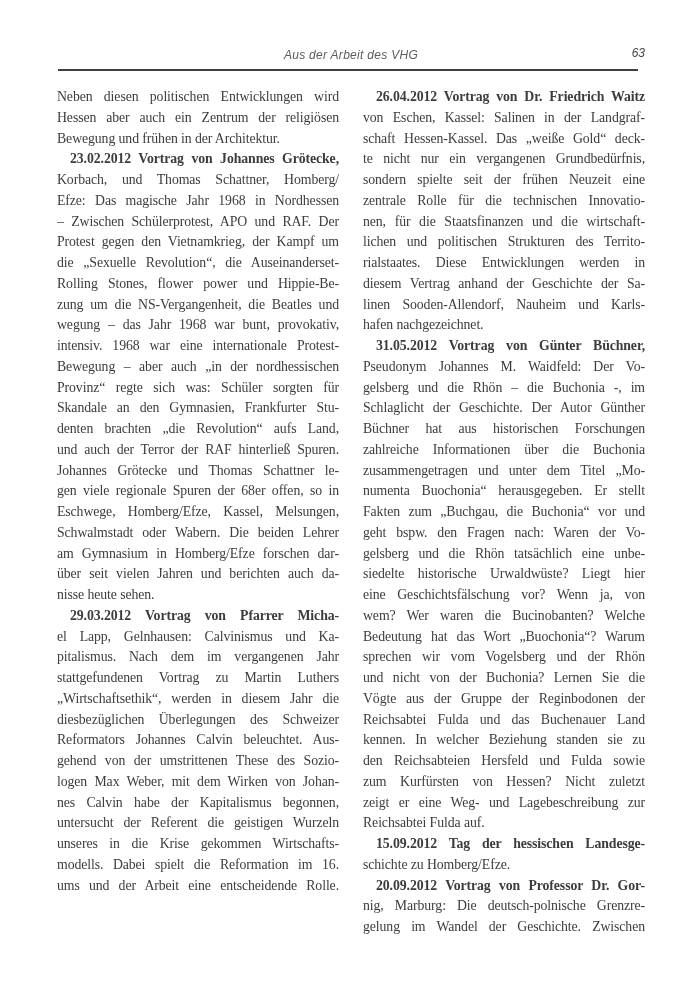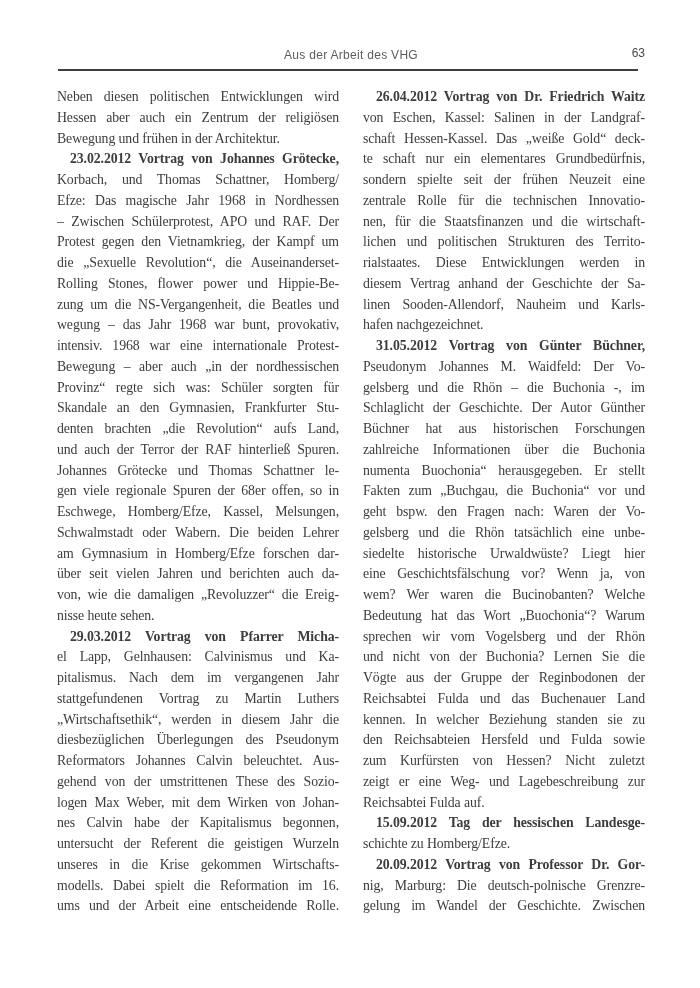--- a/index.html
+++ b/index.html
@@ -14,20 +14,21 @@
     background: var(--bg, #ffffff);
     font-family: "Liberation Serif", "DejaVu Serif", serif;
     overflow: hidden;
   }
   .page-header {
     position: absolute;
     top: 48px;
     left: 57px;
     width: 588px;
     height: 18px;
+    font-style: italic;
   }
   .running-title {
     position: absolute;
     left: 0;
     right: 0;
     top: 0;
     text-align: center;
     font-family: "Liberation Sans", sans-serif;
     font-size: 12px;
     letter-spacing: 0.3px;
@@ -111,56 +112,56 @@
         <div class="line">Provinz“ regte sich was: Schüler sorgten für</div>
         <div class="line">Skandale an den Gymnasien, Frankfurter Stu-</div>
         <div class="line">denten brachten „die Revolution“ aufs Land,</div>
         <div class="line">und auch der Terror der RAF hinterließ Spuren.</div>
         <div class="line">Johannes Grötecke und Thomas Schattner le-</div>
         <div class="line">gen viele regionale Spuren der 68er offen, so in</div>
         <div class="line">Eschwege, Homberg/Efze, Kassel, Melsungen,</div>
         <div class="line">Schwalmstadt oder Wabern. Die beiden Lehrer</div>
         <div class="line">am Gymnasium in Homberg/Efze forschen dar-</div>
         <div class="line">über seit vielen Jahren und berichten auch da-</div>
-        <div class="line">von, wie die damaligen „Revoluzzer“ die Ereig-</div>
         <div class="line para-end">nisse heute sehen.</div>
         <div class="line indent">29.03.2012 Vortrag von Pfarrer Micha-</div>
         <div class="line">el Lapp, Gelnhausen: Calvinismus und Ka-</div>
         <div class="line">pitalismus. Nach dem im vergangenen Jahr</div>
         <div class="line">stattgefundenen Vortrag zu Martin Luthers</div>
         <div class="line">„Wirtschaftsethik“, werden in diesem Jahr die</div>
-        <div class="line">diesbezüglichen Überlegungen des Pseudonym</div>
+        <div class="line">diesbezüglichen Überlegungen des Schweizer</div>
         <div class="line">Reformators Johannes Calvin beleuchtet. Aus-</div>
         <div class="line">gehend von der umstrittenen These des Sozio-</div>
         <div class="line">logen Max Weber, mit dem Wirken von Johan-</div>
         <div class="line">nes Calvin habe der Kapitalismus begonnen,</div>
         <div class="line">untersucht der Referent die geistigen Wurzeln</div>
         <div class="line">unseres in die Krise gekommen Wirtschafts-</div>
         <div class="line">modells. Dabei spielt die Reformation im 16.</div>
         <div class="line">ums und der Arbeit eine entscheidende Rolle.</div>
       </div>
     <div class="column">
         <div class="line indent">26.04.2012 Vortrag von Dr. Friedrich Waitz</div>
         <div class="line">von Eschen, Kassel: Salinen in der Landgraf-</div>
         <div class="line">schaft Hessen-Kassel. Das „weiße Gold“ deck-</div>
-        <div class="line">te schaft nur ein elementares Grundbedürfnis,</div>
+        <div class="line">te nicht nur ein vergangenen Grundbedürfnis,</div>
         <div class="line">sondern spielte seit der frühen Neuzeit eine</div>
         <div class="line">zentrale Rolle für die technischen Innovatio-</div>
         <div class="line">nen, für die Staatsfinanzen und die wirtschaft-</div>
         <div class="line">lichen und politischen Strukturen des Territo-</div>
         <div class="line">rialstaates. Diese Entwicklungen werden in</div>
         <div class="line">diesem Vertrag anhand der Geschichte der Sa-</div>
         <div class="line">linen Sooden-Allendorf, Nauheim und Karls-</div>
         <div class="line para-end">hafen nachgezeichnet.</div>
         <div class="line indent">31.05.2012 Vortrag von Günter Büchner,</div>
         <div class="line">Pseudonym Johannes M. Waidfeld: Der Vo-</div>
         <div class="line">gelsberg und die Rhön – die Buchonia -, im</div>
         <div class="line">Schlaglicht der Geschichte. Der Autor Günther</div>
         <div class="line">Büchner hat aus historischen Forschungen</div>
         <div class="line">zahlreiche Informationen über die Buchonia</div>
+        <div class="line">zusammengetragen und unter dem Titel „Mo-</div>
         <div class="line">numenta Buochonia“ herausgegeben. Er stellt</div>
         <div class="line">Fakten zum „Buchgau, die Buchonia“ vor und</div>
         <div class="line">geht bspw. den Fragen nach: Waren der Vo-</div>
         <div class="line">gelsberg und die Rhön tatsächlich eine unbe-</div>
         <div class="line">siedelte historische Urwaldwüste? Liegt hier</div>
         <div class="line">eine Geschichtsfälschung vor? Wenn ja, von</div>
         <div class="line">wem? Wer waren die Bucinobanten? Welche</div>
         <div class="line">Bedeutung hat das Wort „Buochonia“? Warum</div>
         <div class="line">sprechen wir vom Vogelsberg und der Rhön</div>
         <div class="line">und nicht von der Buchonia? Lernen Sie die</div>

